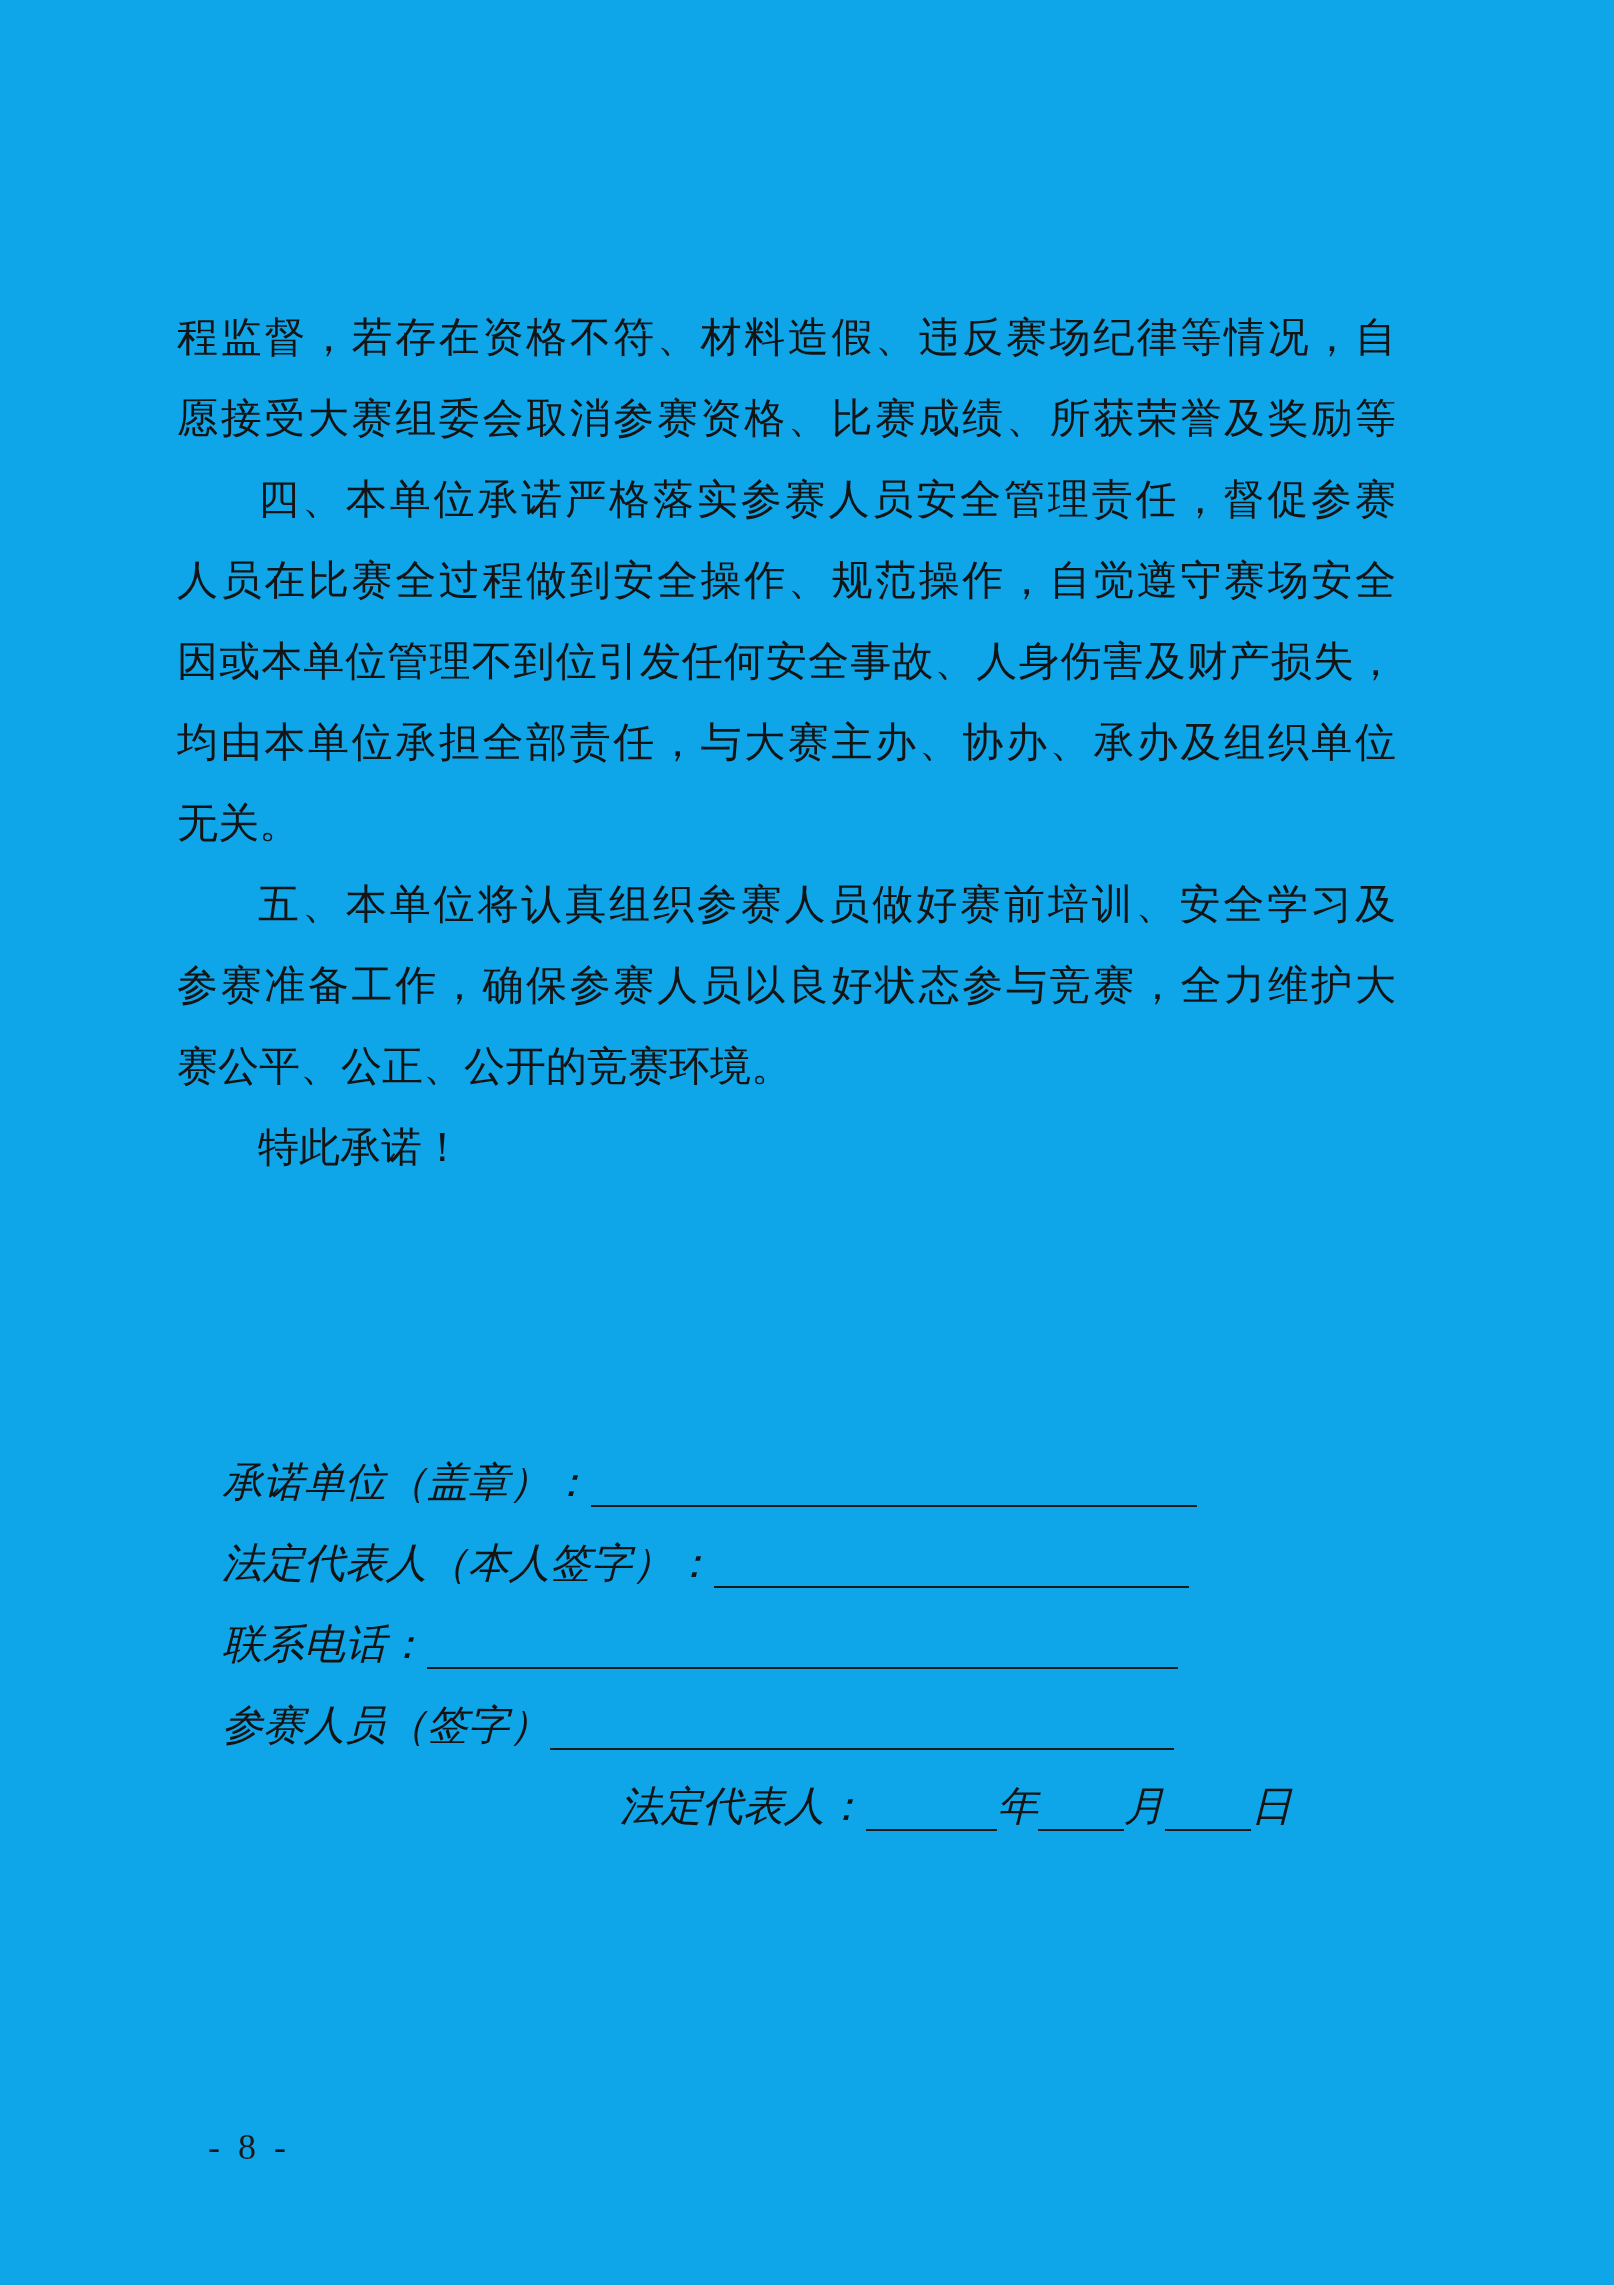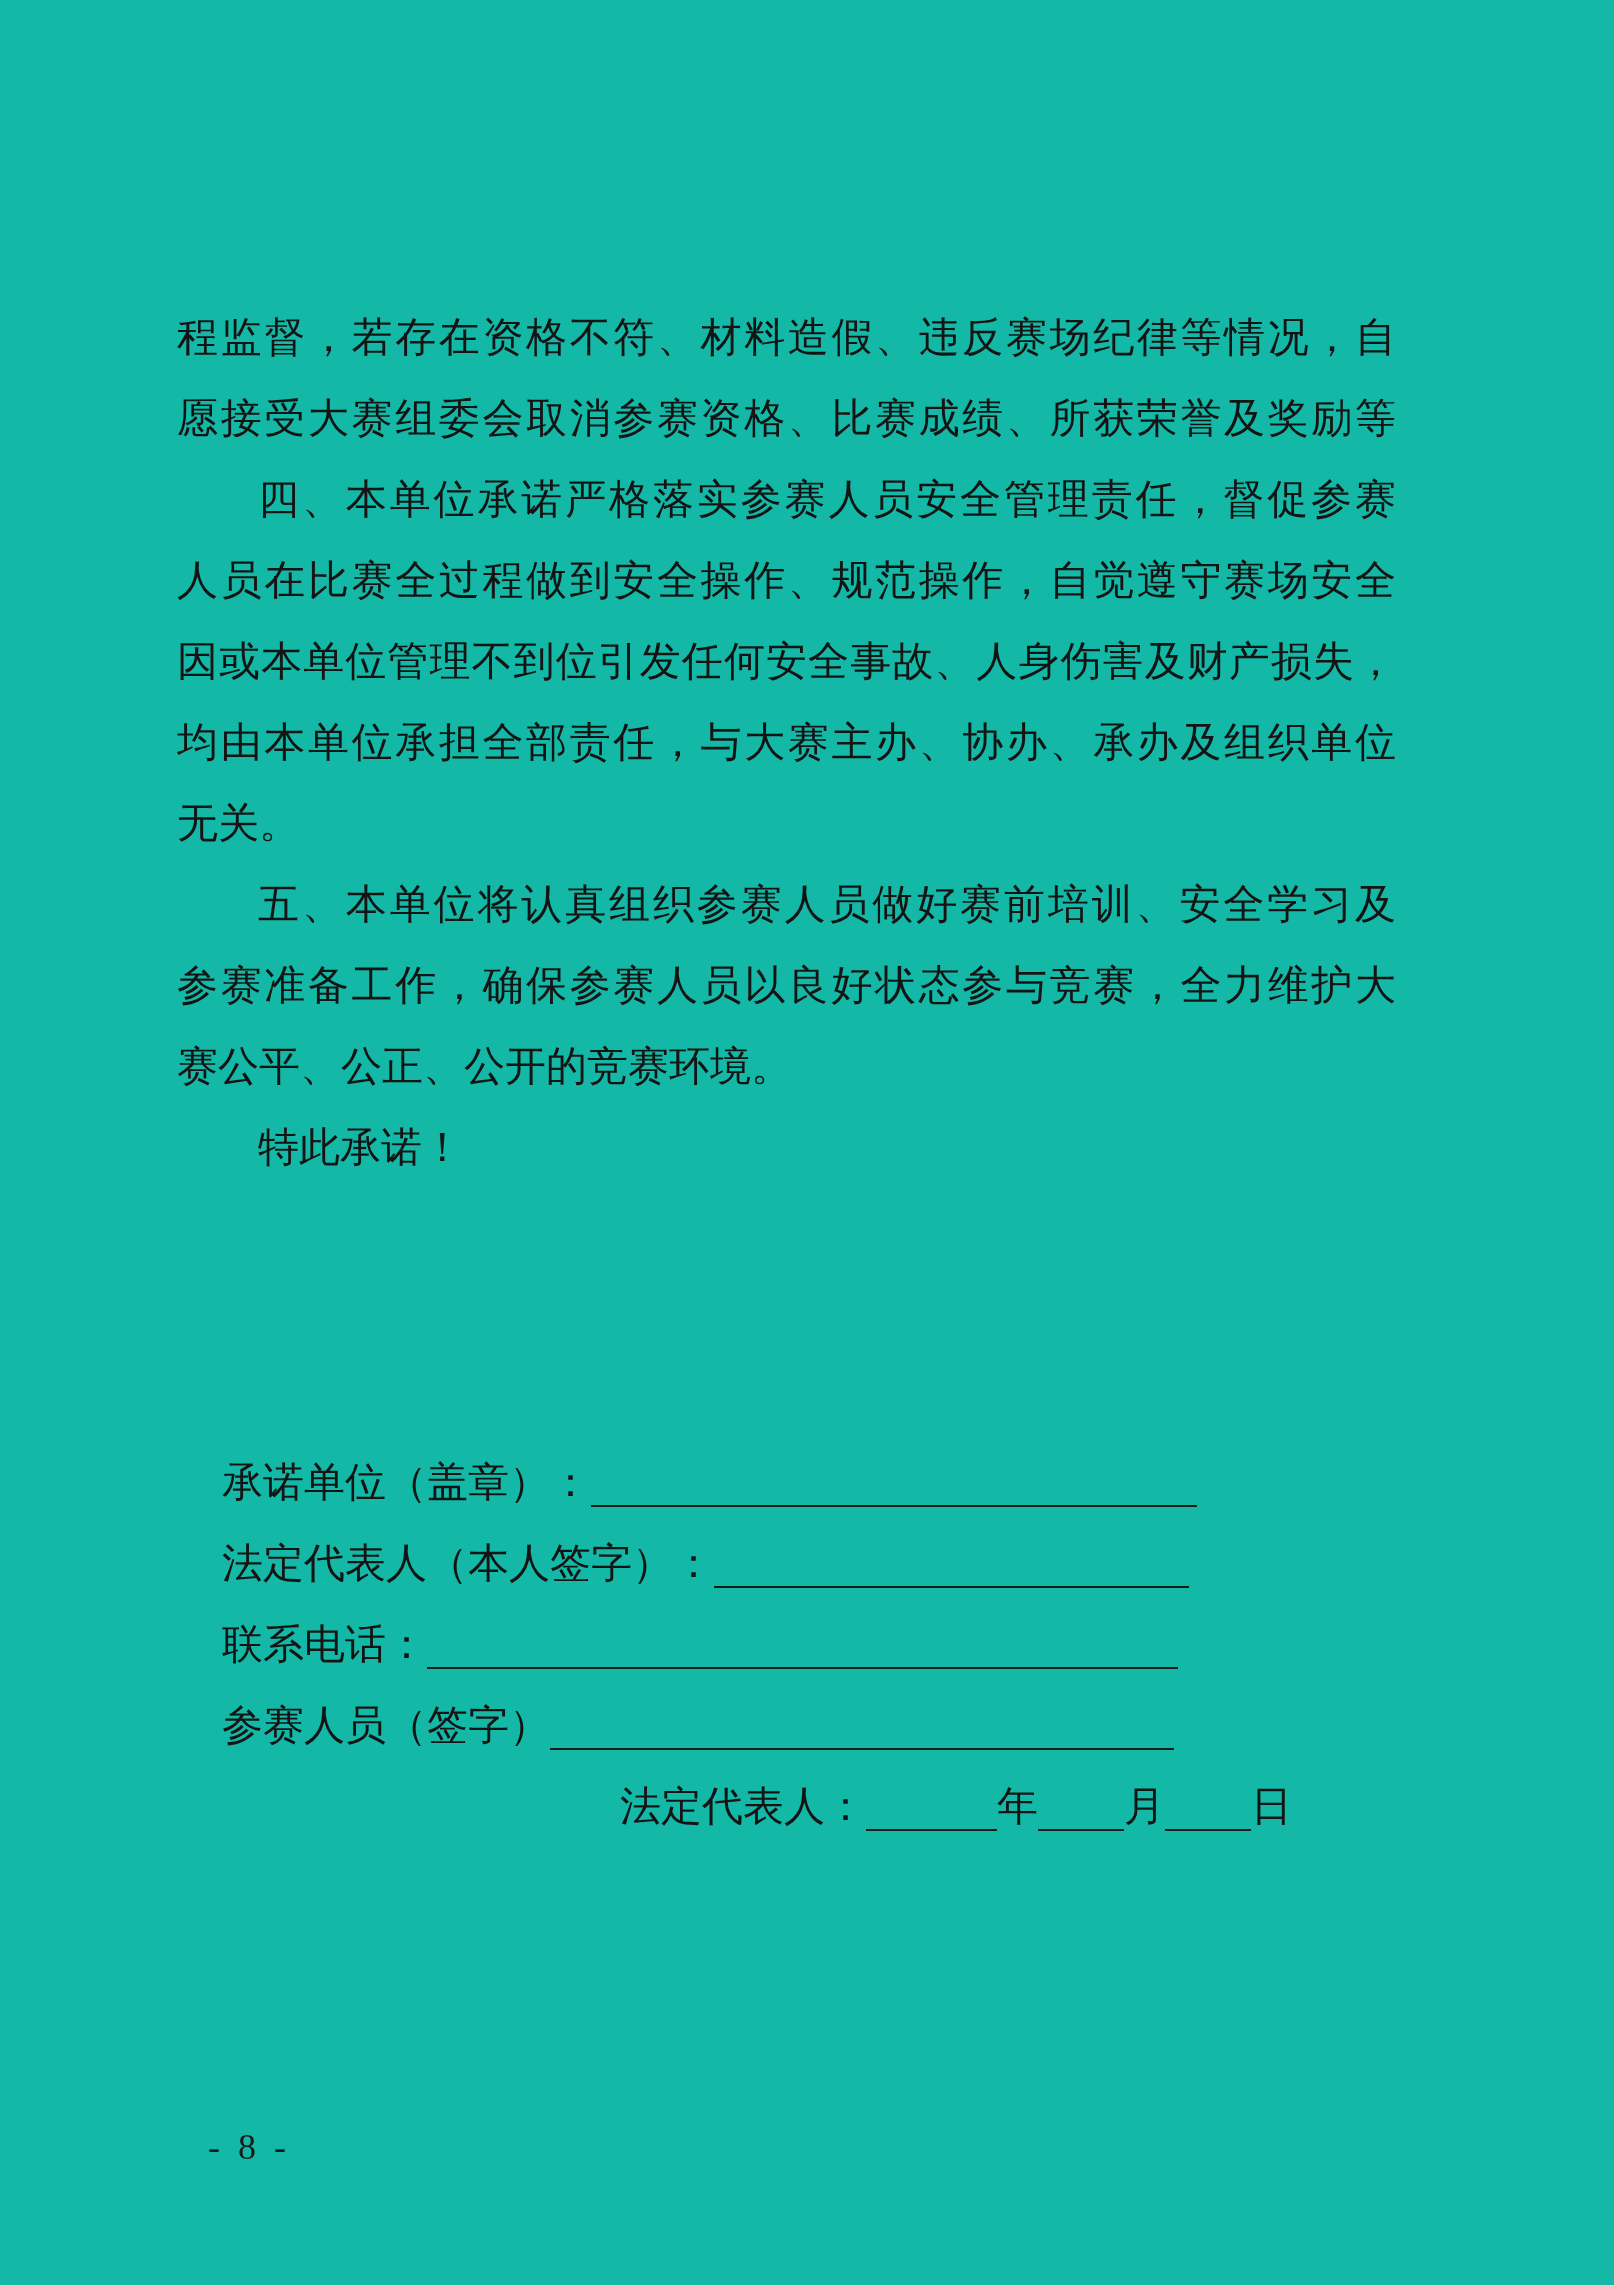--- a/index.html
+++ b/index.html
@@ -1,21 +1,21 @@
 <!DOCTYPE html>
 <html style="font-size:14.5px"><head>
 <meta charset="utf-8">
 <style>
   * { margin: 0; padding: 0; box-sizing: border-box; }
   html, body { background: #ffffff; }
   .page {
     position: relative;
     width: 1615px;
     height: 2285px;
-    background: #14b8a6;
+    background: #0ea5e9;
     color: #141414;
     font-family: "Liberation Serif", "DejaVu Serif", serif;
     overflow: hidden;
   }
   .body-text {
     position: absolute;
     left: 177px;
     top: 297px;
     width: 1219px;
     font-size: 41px;
@@ -32,20 +32,21 @@
     text-align-last: justify;
     text-justify: inter-character;
   }
   .line.indent { text-indent: 81px; }
 
   .sign-block {
     position: absolute;
     left: 222px;
     top: 1437px;
     font-size: 41px;
+    font-style: italic;
   }
   .sign-row {
     display: flex;
     align-items: flex-end;
     height: 81px;
   }
   .sign-label {
     white-space: pre;
     line-height: 71px;
   }

